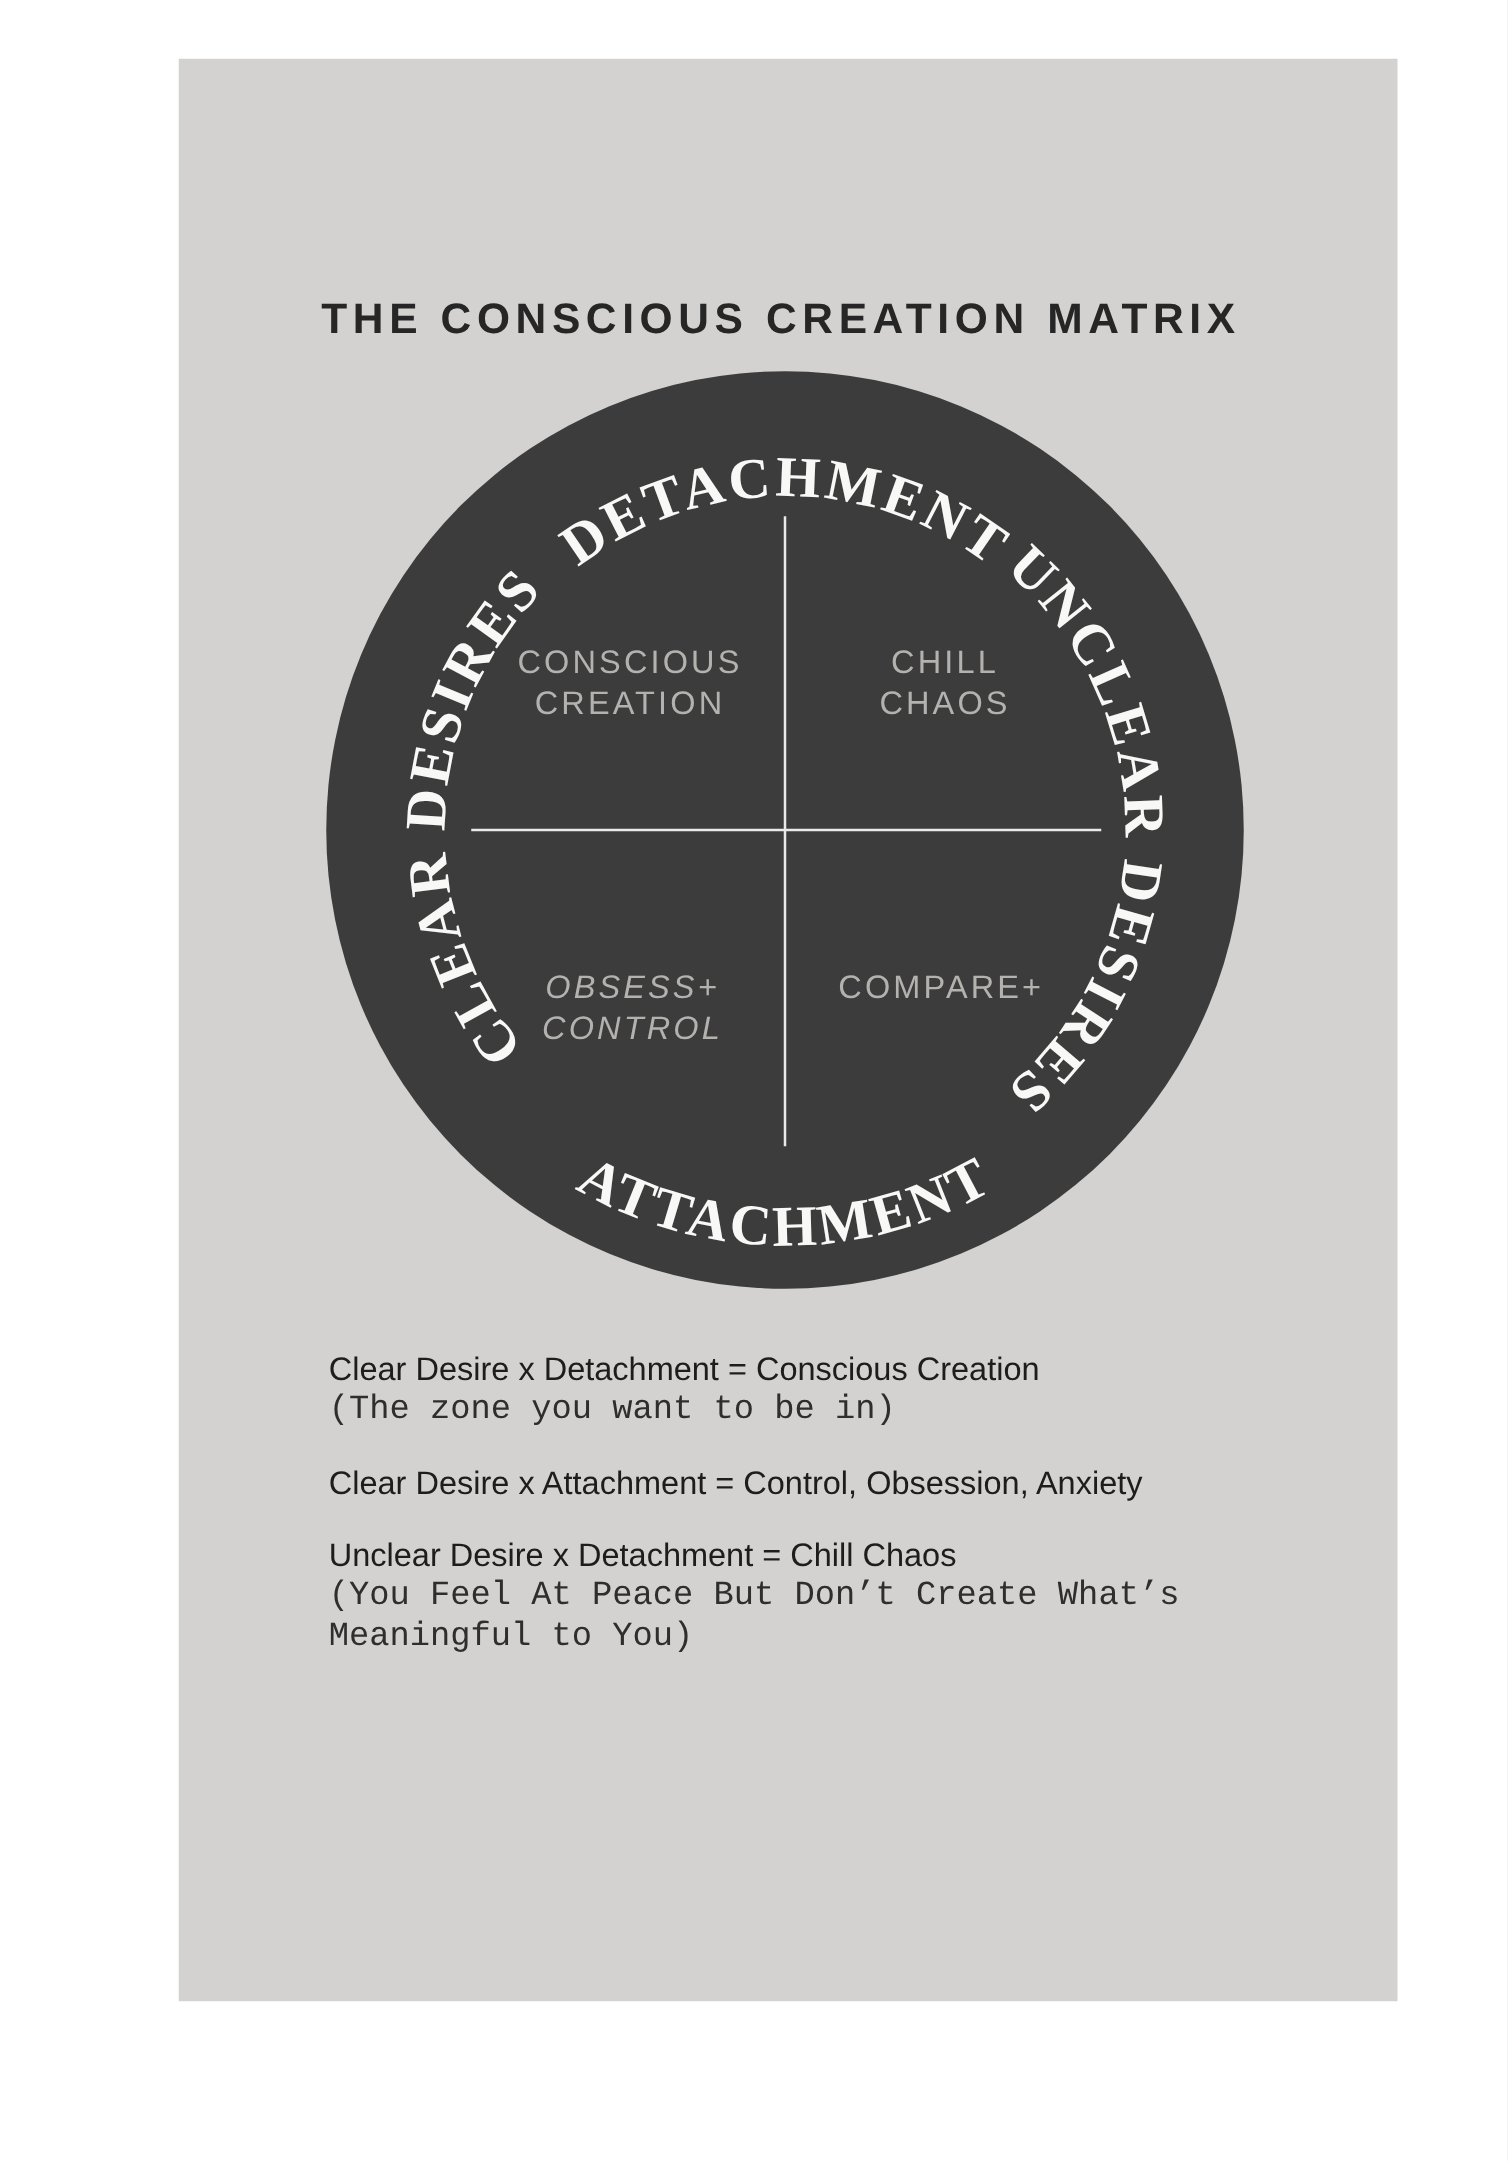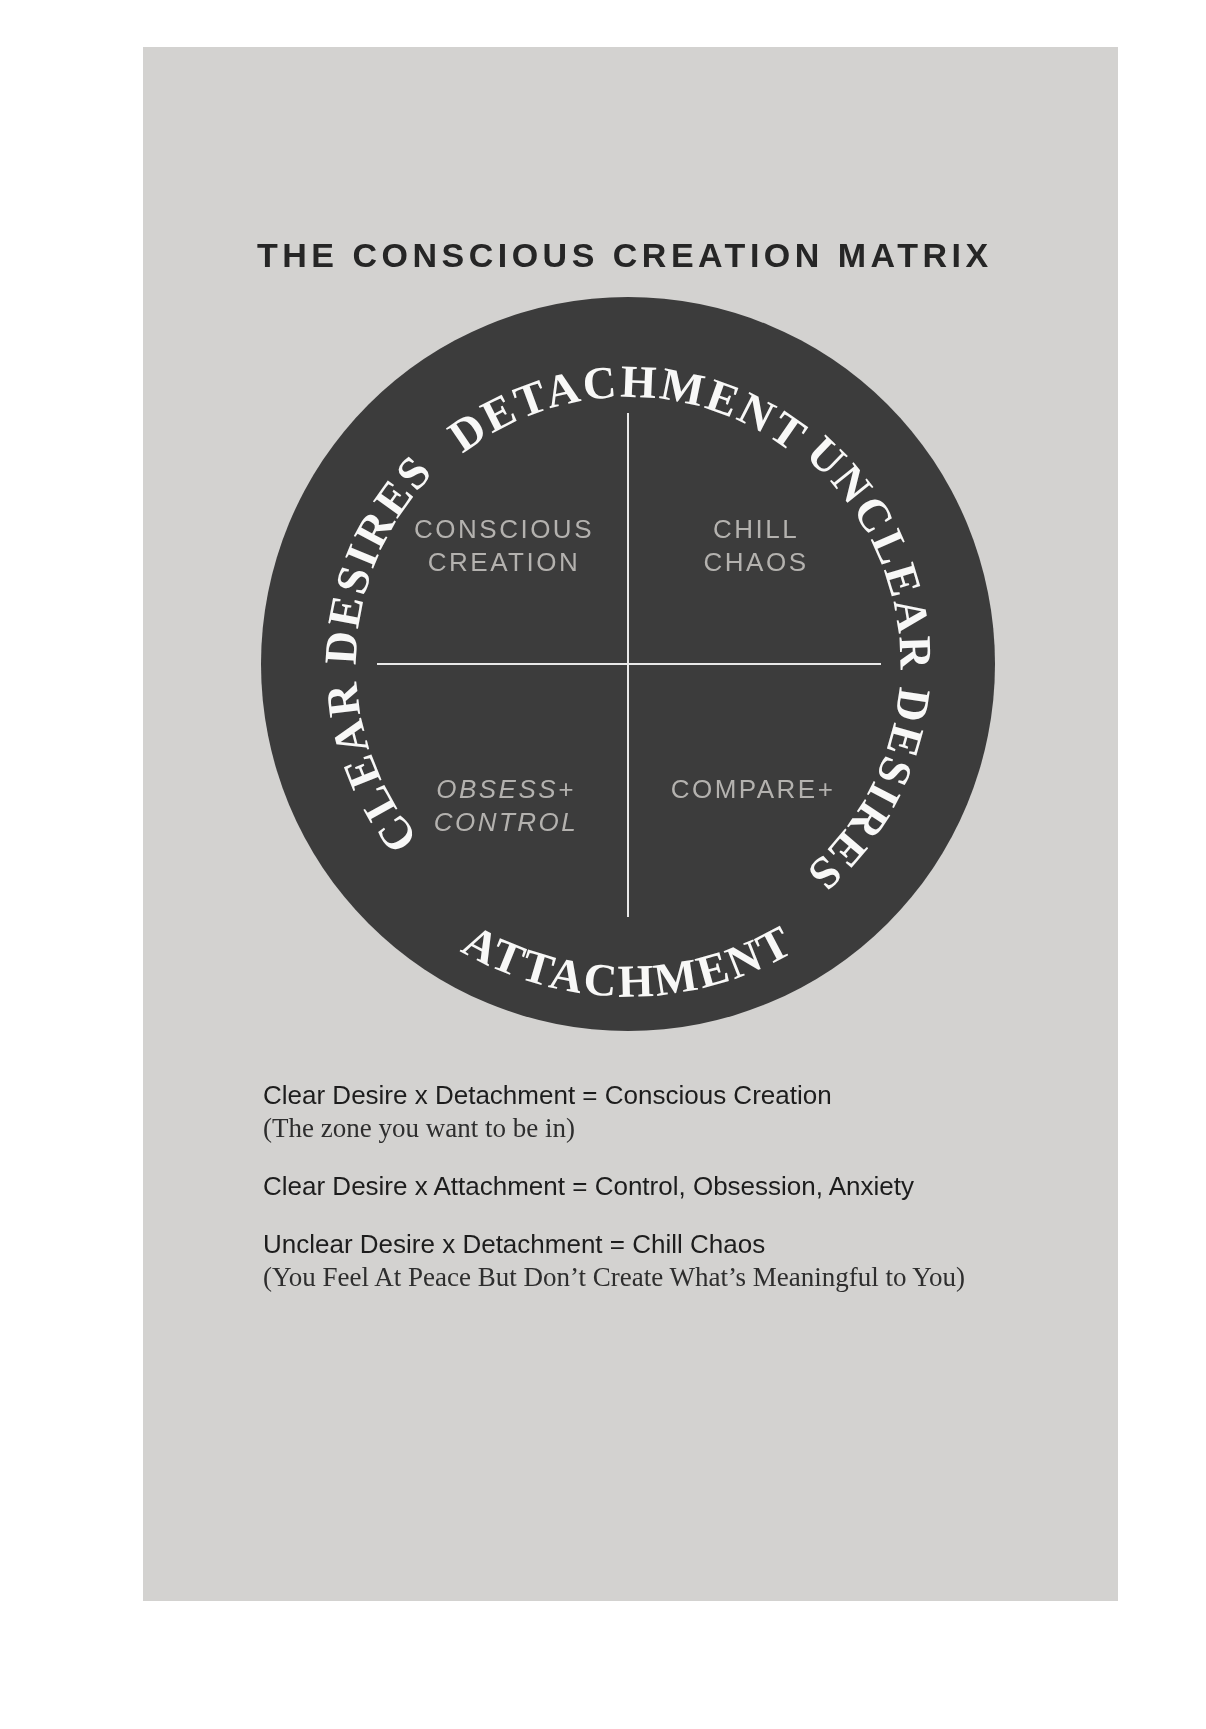--- a/index.html
+++ b/index.html
@@ -28,21 +28,21 @@
     line-height:33px; font-weight:400; white-space:nowrap;
   }
   .qlabel-tl { left:273px; top:513px; }
   .qlabel-tr { left:525px; top:513px; }
   .qlabel-bl { left:275px; top:773px;font-style:italic; }
   .qlabel-br { left:522px; top:773px; }
   .legend { position:absolute; left:182px; top:1058px; width:745px; }
   .entry { margin-bottom:24px;margin-top:20px; }
   .formula { font-size:26px; line-height:34px; color:#1d1d1d; }
   .note {
-    font-family:Liberation Serif, serif;
+    font-family:Liberation Mono, monospace;
     font-size:27px; line-height:33px; color:#2e2e2e;
   }
 </style>
 </head>
 <body>
 
 <div class="page">
   <div class="card"></div>
 
   <div class="title">THE CONSCIOUS CREATION MATRIX</div>

